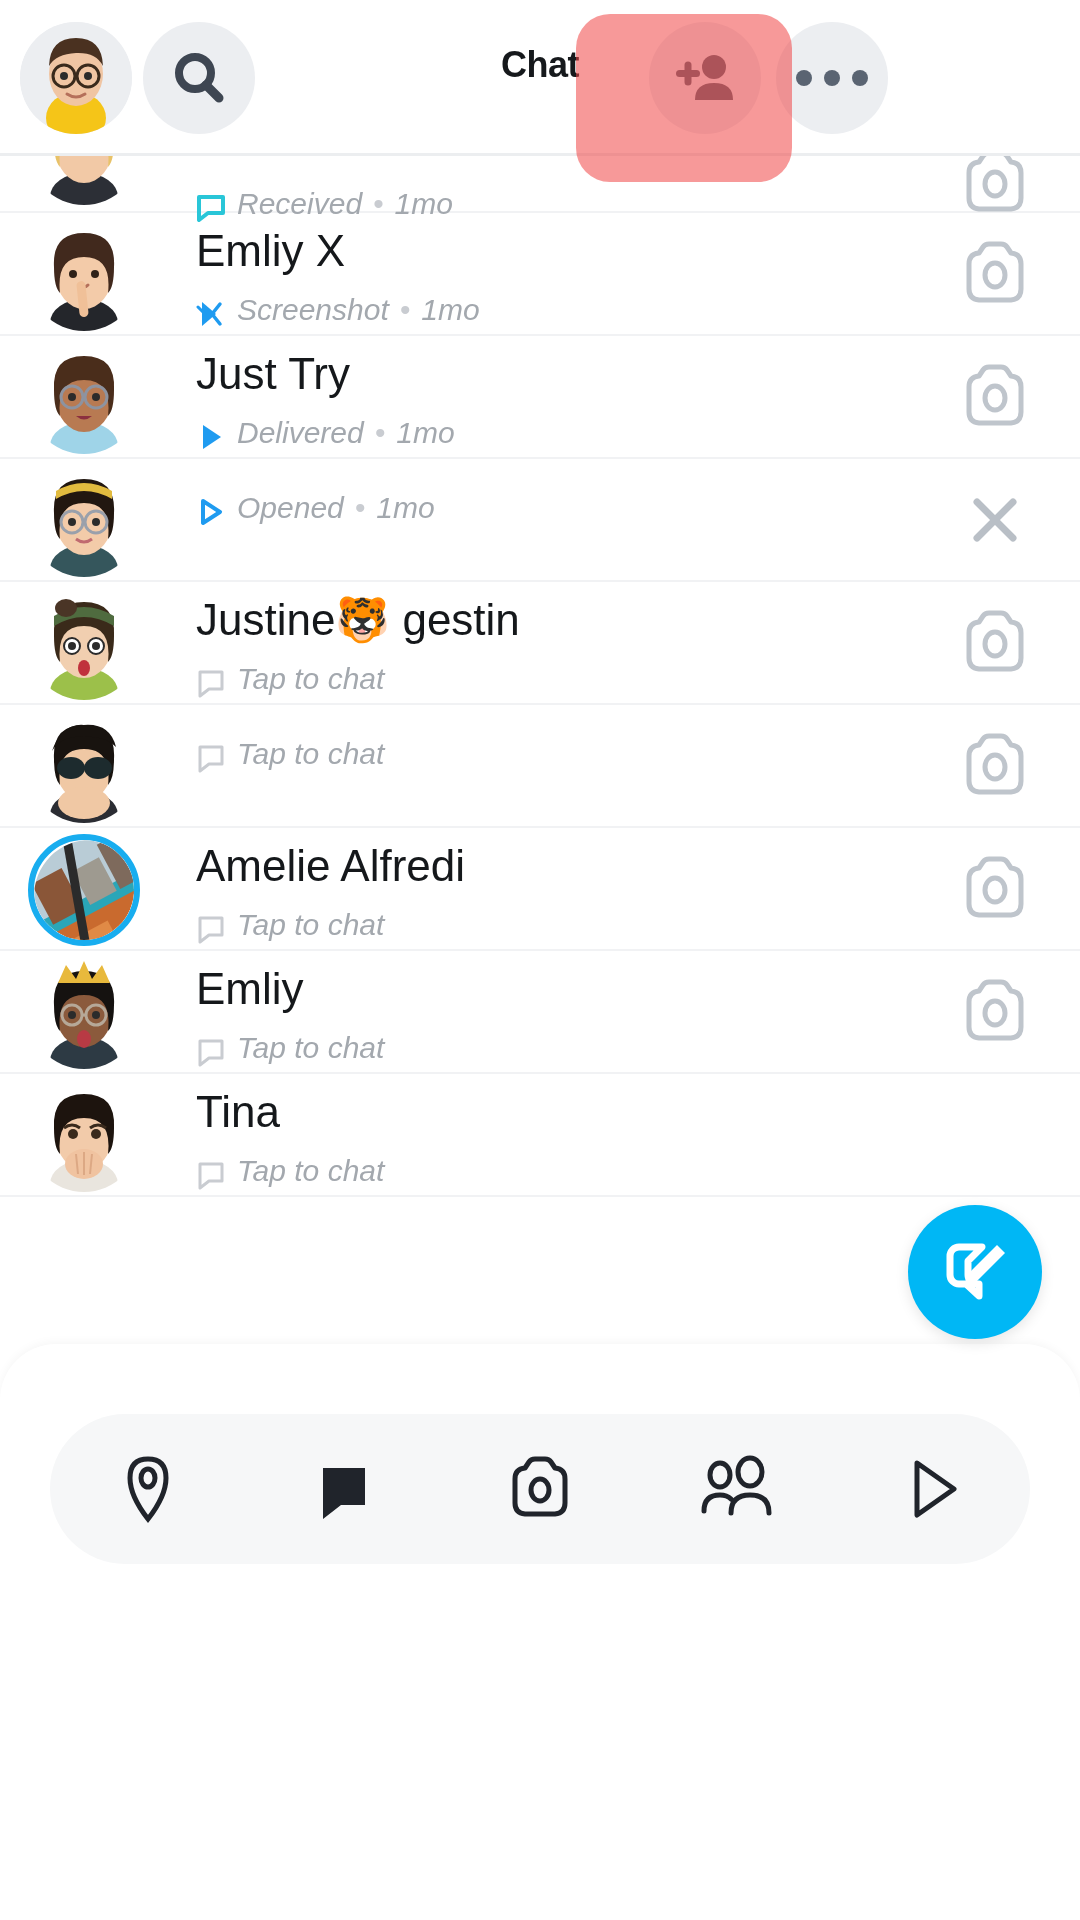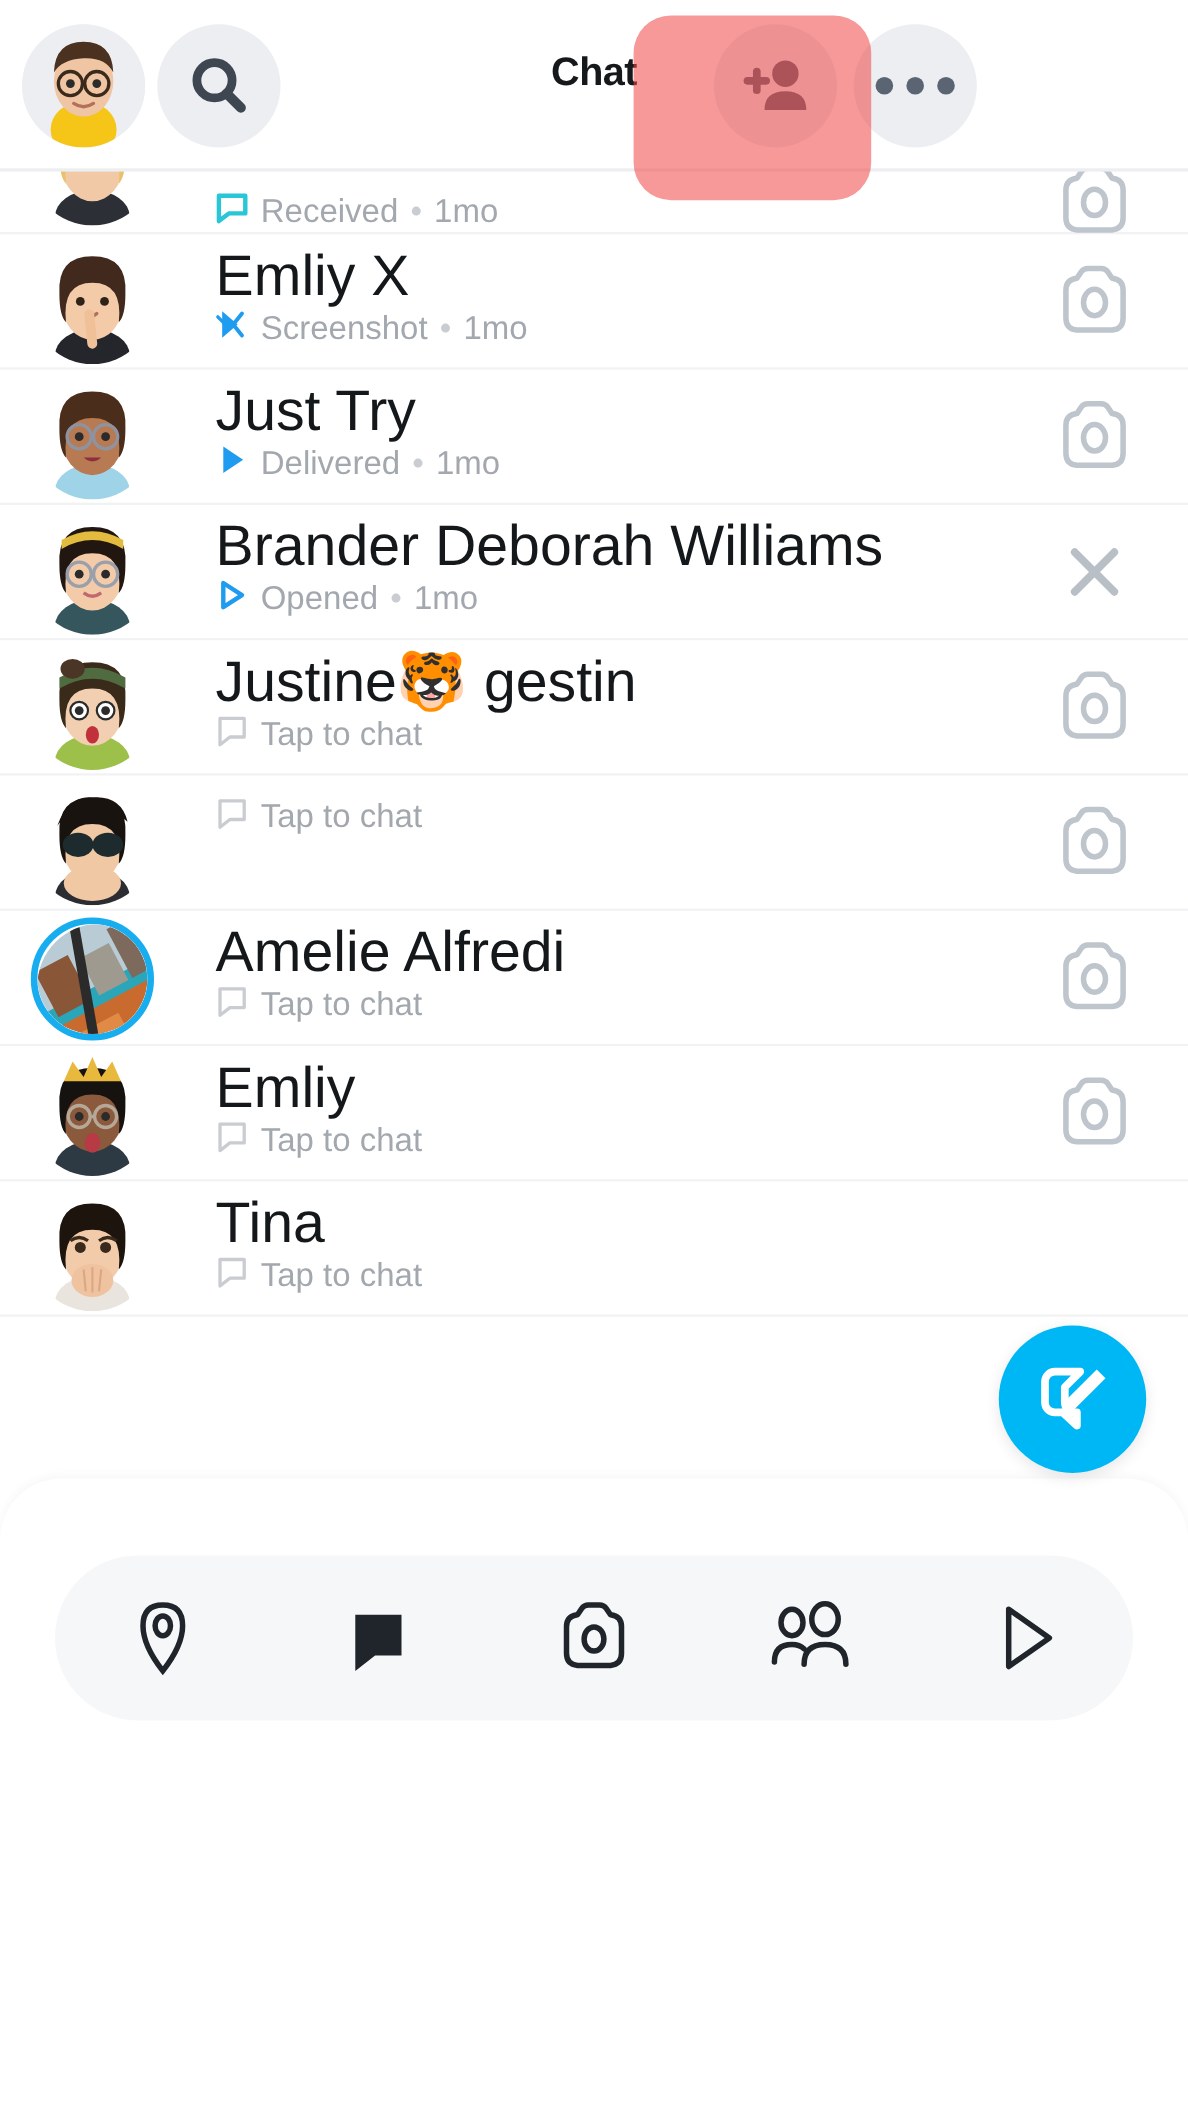--- a/index.html
+++ b/index.html
@@ -75,26 +75,26 @@
   }
   .av.ring {
     border:6px solid #18adef; background:#fff;
   }
   .av.ring .photo {
     width:100%; height:100%; border-radius:50%; overflow:hidden;
   }
 
   .rowtext { position:absolute; left:196px; top:14px; }
   .rname {
-    font-size:52px; color:#15181b; font-weight:400;
+    font-size:44px; color:#15181b; font-weight:400;
     line-height:48px; white-space:nowrap;
   }
   .rstatus {
-    display:flex; align-items:flex-start; gap:11px;
-    margin-top:5px; font-size:30px; color:#a3a8ae; line-height:38px;
+    display:flex; align-items:flex-end; gap:11px;
+    margin-top:16px; font-size:30px; color:#a3a8ae; line-height:38px;font-style:italic;
   }
   .rstatus .sep { color:#c9ccd1; font-size:30px; }
   .rstatus .txt { color:#a3a8ae; }
   .sicon { width:30px; height:30px; flex:0 0 30px; display:block; }
 
   .rowright {
     position:absolute; right:49px; top:50%; transform:translateY(-50%);
     width:72px; height:72px; display:flex; align-items:center; justify-content:center;
   }
 
@@ -283,21 +283,20 @@
       <path d="M28 34 Q56 18 84 34 L84 26 Q56 10 28 26 Z" fill="#e2bb3f"></path>
          <circle cx="44" cy="57" r="11" fill="none" stroke="#9aa0ab" stroke-width="3"></circle>
          <circle cx="68" cy="57" r="11" fill="none" stroke="#9aa0ab" stroke-width="3"></circle>
          <line x1="55" y1="57" x2="57" y2="57" stroke="#9aa0ab" stroke-width="3"></line>
          <circle cx="44" cy="57" r="4" fill="#2b2b2b"></circle>
             <circle cx="68" cy="57" r="4" fill="#2b2b2b"></circle>
          <path d="M48 74 q8 6 16 0" stroke="#c06a70" stroke-width="3" fill="none"></path>
     </svg>
         </div>
         <div class="rowtext">
-          <div class="rname">Brander Deborah Williams</div>
           <div class="rstatus">
             <svg class="sicon" viewBox="0 0 30 30">
         <path d="M7 4 L24 15 L7 26 Z" fill="none" stroke="#1F9BF0" stroke-width="4" stroke-linejoin="round"></path>
             </svg>
             <span class="txt">Opened</span>
             <span class="sep">•</span>
             <span class="txt">1mo</span>
           </div>
         </div>
         <div class="rowright">

